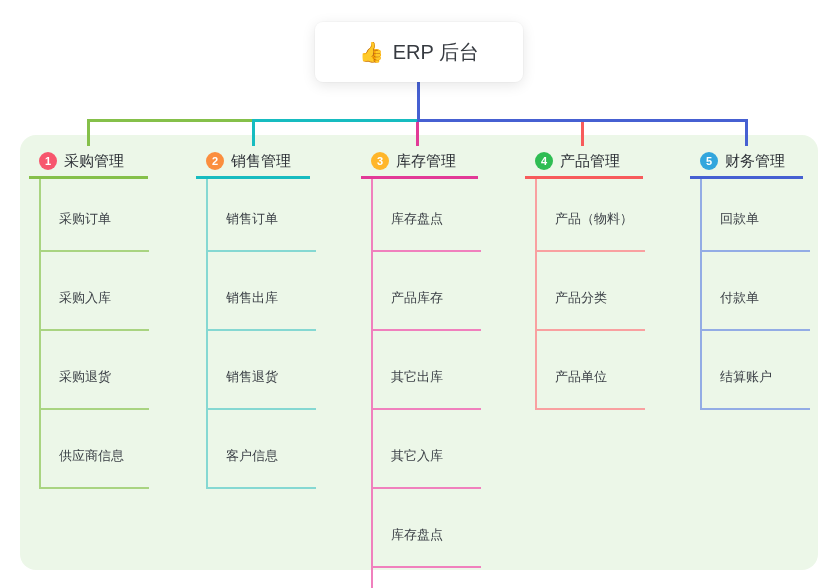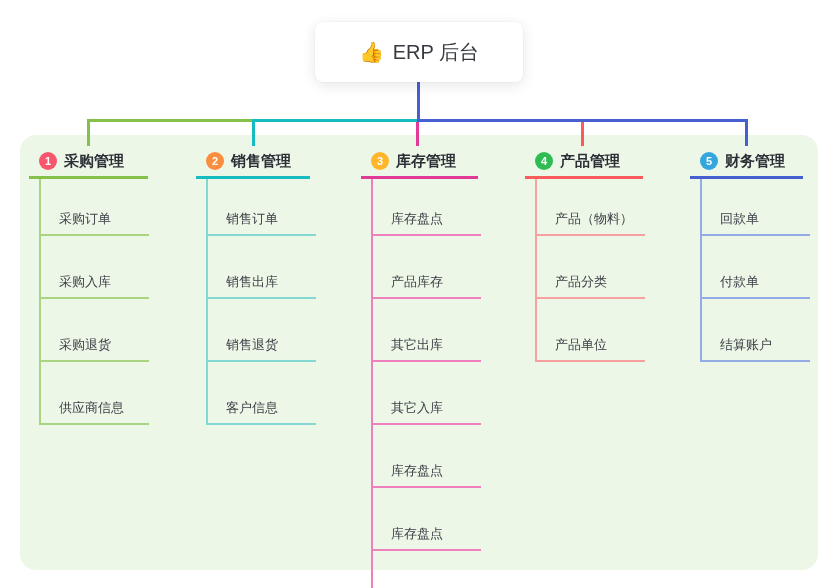--- a/index.html
+++ b/index.html
@@ -18,24 +18,24 @@
   
   .conn{position:absolute;background:var(--c);}
 
   
   .branch{position:absolute;top:146px;}
   .branch-header{display:flex;align-items:center;gap:7px;height:30px;
         padding-left:10px;border-bottom:3px solid var(--c);cursor:pointer;}
   .badge{width:18px;height:18px;border-radius:50%;background:var(--bc);
         color:#ffffff;font-size:11px;font-weight:bold;display:flex;
         align-items:center;justify-content:center;flex:0 0 18px;}
-  .branch-label{font-size:15px;font-weight:700;color:#2c3036;white-space:nowrap;}
+  .branch-label{font-size:15px;font-weight:400;color:#2c3036;white-space:nowrap;}
   .children{margin-left:10px;border-left:2px solid var(--cc);width:max-content;}
   .child{height:55px;min-width:78px;width:max-content;border-bottom:2px solid var(--cc);
-        display:flex;align-items:flex-end;padding:0 12px 6px 18px;
+        display:flex;align-items:flex-end;padding:0 12px 22px 18px;
         font-size:13px;color:#3a3f45;white-space:nowrap;cursor:pointer;}
   .child:first-child{height:49px;}
 </style>
 </head>
 <body>
 
 <div class="canvas">
 
   <div class="panel" style="background: rgb(236, 247, 232);"></div>
 

